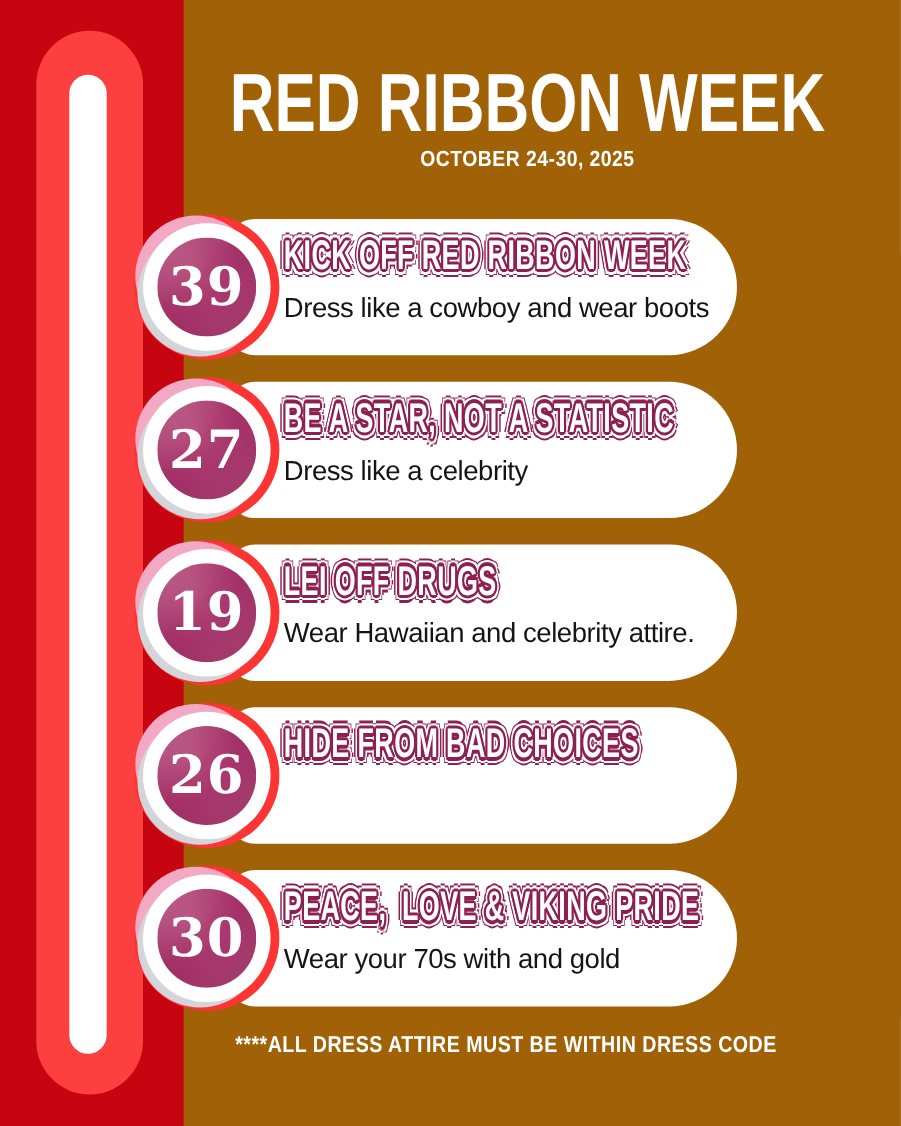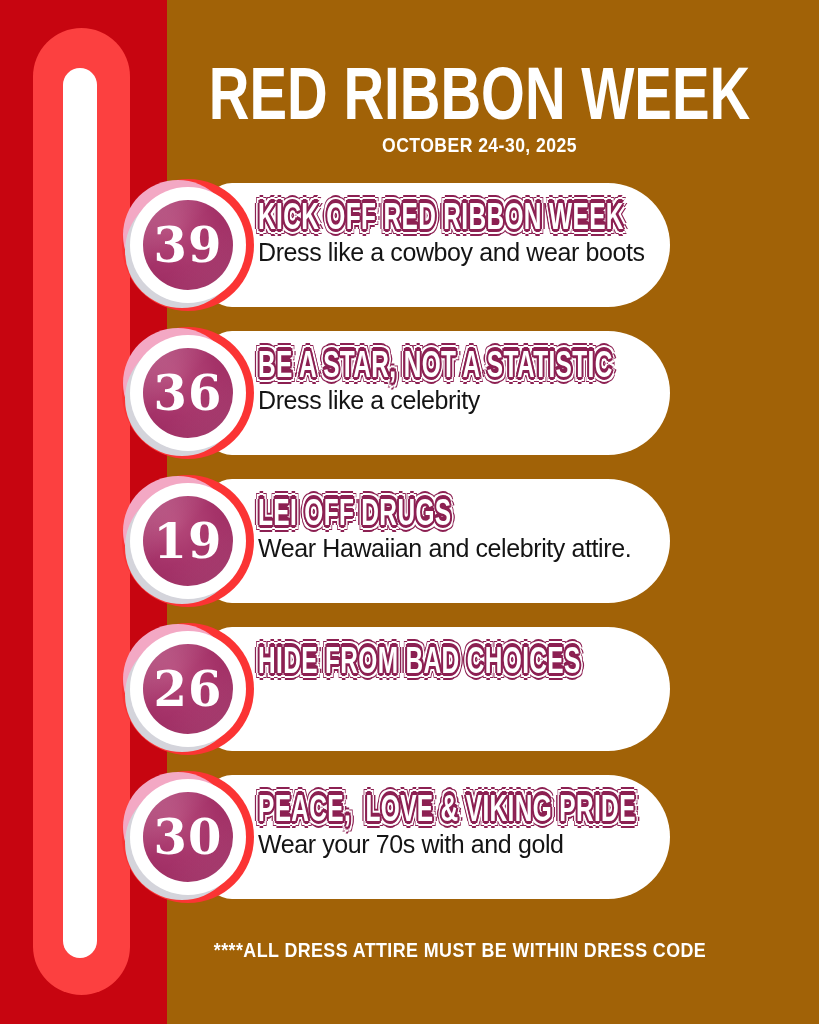--- a/index.html
+++ b/index.html
@@ -46,21 +46,21 @@
   }
   .page-subtitle {
     margin-top: 14px;
     font-size: 20px; font-weight: bold; letter-spacing: 0.5px;
     white-space: nowrap;
     transform: scaleX(0.88);
     transform-origin: center top;
   }
   
   .cards { position: absolute; left: 126px; top: 183px; }
-  .row { position: relative; width: 560px; height: 124px; margin-bottom: 24px; }
+  .row { position: relative; width: 560px; height: 124px; margin-bottom: 24px; margin-top: 16px; }
   .pill {
     position: absolute; left: 80px; top: 0;
     width: 464px; height: 124px;
     background: #FFFFFF;
     border-radius: 26px 62px 62px 26px;
   }
   .card-title {
     position: absolute; left: 52px; top: 13px;
     font-size: 36px; font-weight: bold; line-height: 1.05;
     color: #FFFFFF; white-space: pre;
@@ -69,21 +69,21 @@
     letter-spacing: 0.5px;
     text-shadow:
       -3px 0 #8C2052, 3px 0 #8C2052, 0 -3px #8C2052, 0 3px #8C2052,
       -2px -2px #8C2052, 2px -2px #8C2052, -2px 2px #8C2052, 2px 2px #8C2052,
       -5px 0 #FFFFFF, 5px 0 #FFFFFF, 0 -5px #FFFFFF, 0 5px #FFFFFF,
       -4px -4px #FFFFFF, 4px -4px #FFFFFF, -4px 4px #FFFFFF, 4px 4px #FFFFFF,
       -7px 0 #8C2052, 7px 0 #8C2052, 0 -7px #8C2052, 0 7px #8C2052,
       -5px -5px #8C2052, 5px -5px #8C2052, -5px 5px #8C2052, 5px 5px #8C2052;
   }
   .card-desc {
-    position: absolute; left: 52px; top: 52px;
+    position: absolute; left: 52px; top: 64px;
     font-size: 25px; line-height: 34px; letter-spacing: -0.4px;
     color: #141414; white-space: nowrap;
   }
   
   .badge { position: absolute; left: 4px; top: 4px; width: 116px; height: 116px; }
   .badge .ring-red   { position: absolute; inset: -8px; border-radius: 50%; background: #FB3434; }
   .badge .arc-pink   { position: absolute; width: 110px; height: 110px; left: -7px; top: -7px; border-radius: 50%; background: #F3A8C4; }
   .badge .disc-silver{ position: absolute; width: 114px; height: 114px; left: -5px; top: 7px; border-radius: 50%; background: #D4D4DB; }
   .badge .disc-white { position: absolute; inset: 0; border-radius: 50%; background: #FFFFFF; }
   .badge .core {
@@ -138,21 +138,21 @@
   <div class="row">
     <div class="pill">
       <div class="card-title">BE A STAR, NOT A STATISTIC</div>
       <div class="card-desc">Dress like a celebrity</div>
     </div>
     <div class="badge">
       <div class="ring-red"></div>
       <div class="arc-pink"></div>
       <div class="disc-silver"></div>
       <div class="disc-white"></div>
-      <div class="core">36</div>
+      <div class="core">27</div>
     </div>
   </div>
 
   <div class="row">
     <div class="pill">
       <div class="card-title">LEI OFF DRUGS</div>
       <div class="card-desc">Wear Hawaiian and celebrity attire.</div>
     </div>
     <div class="badge">
       <div class="ring-red"></div>

